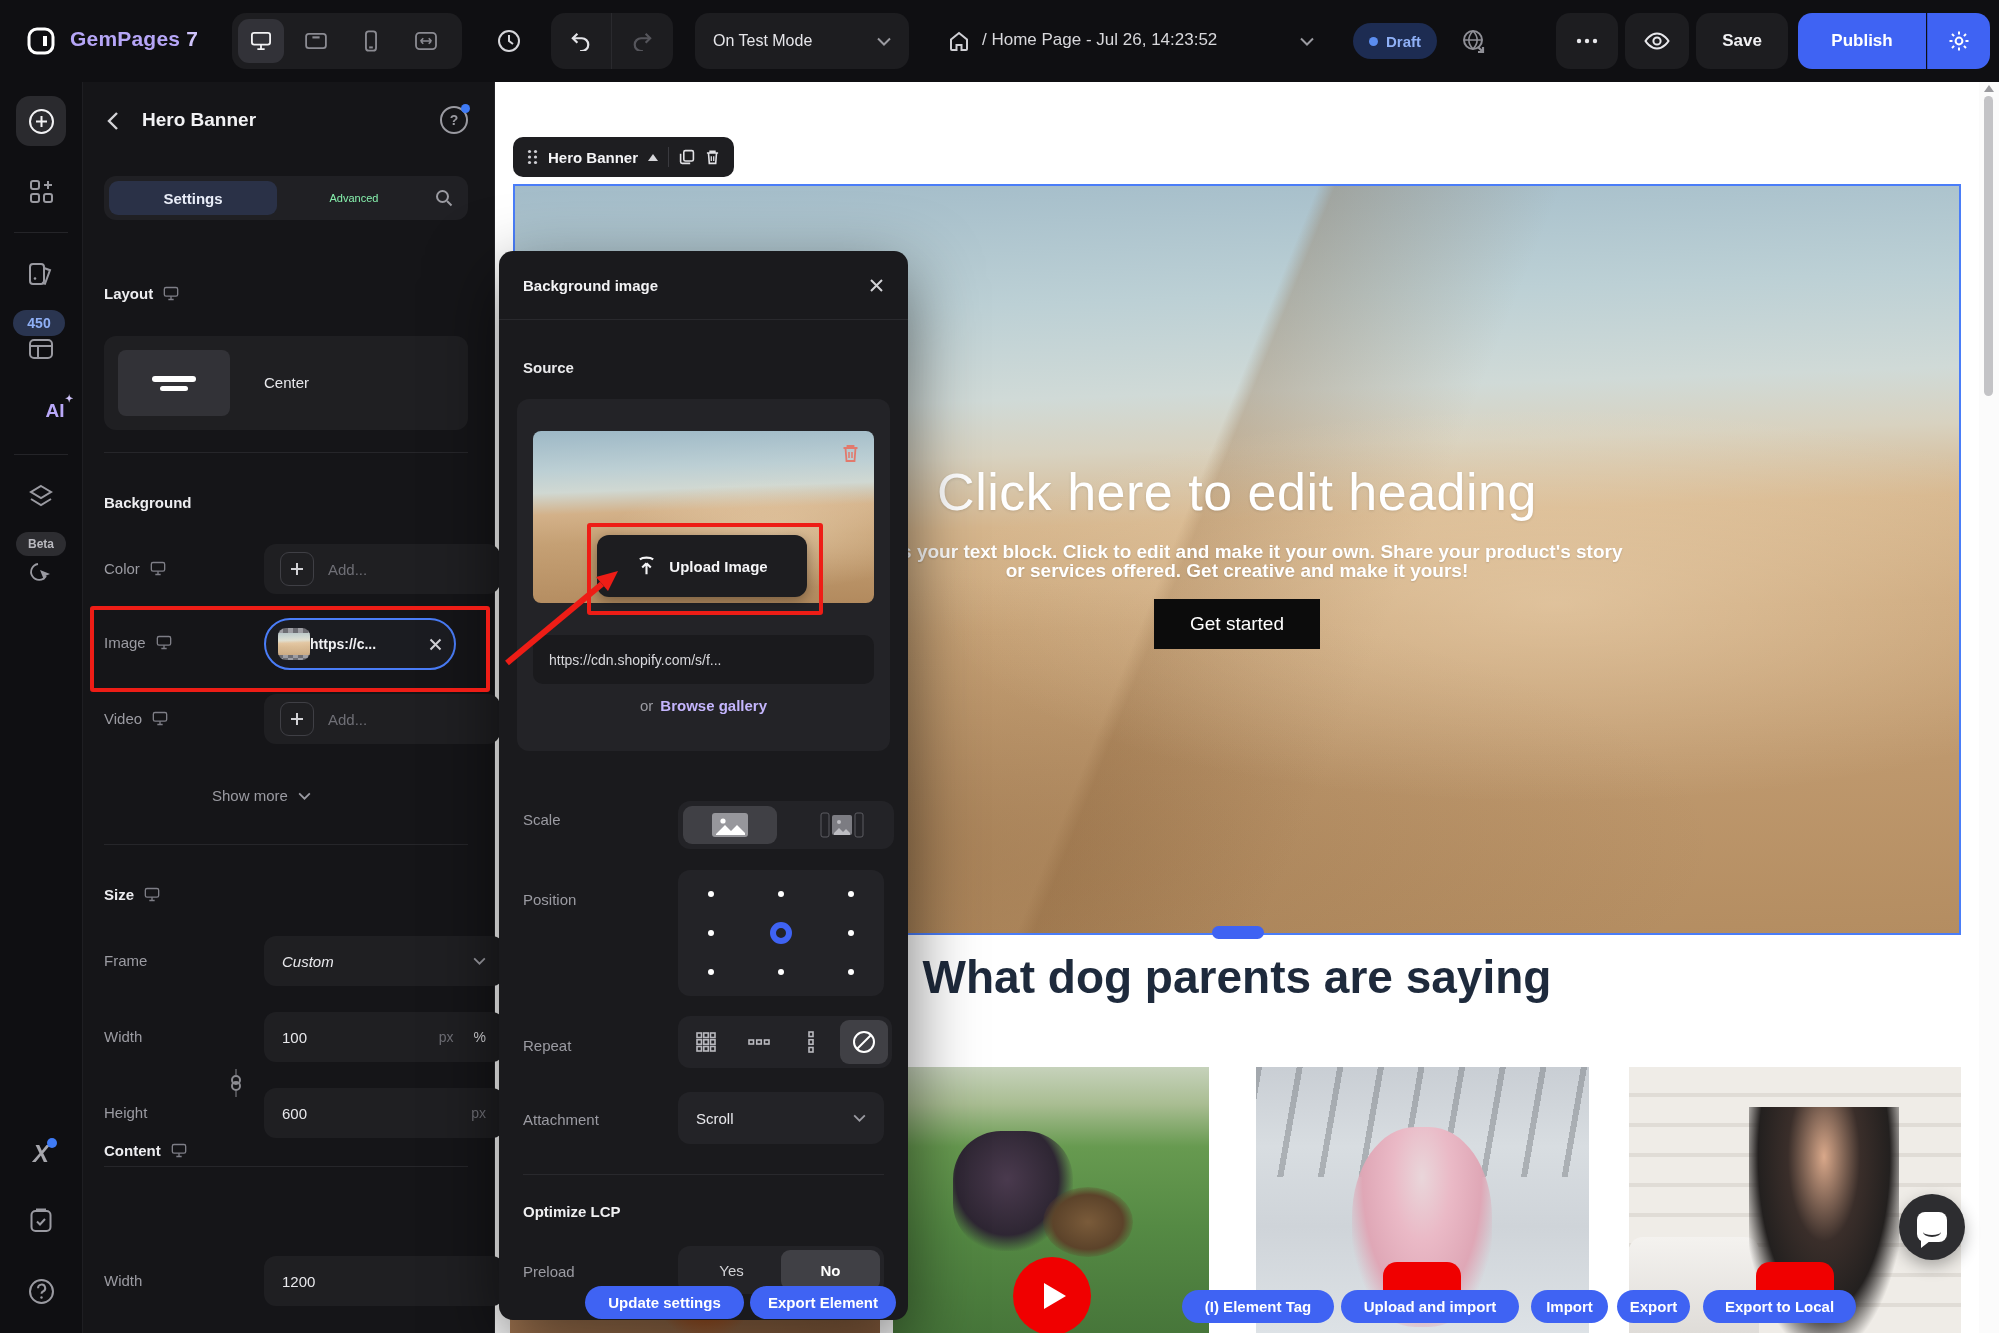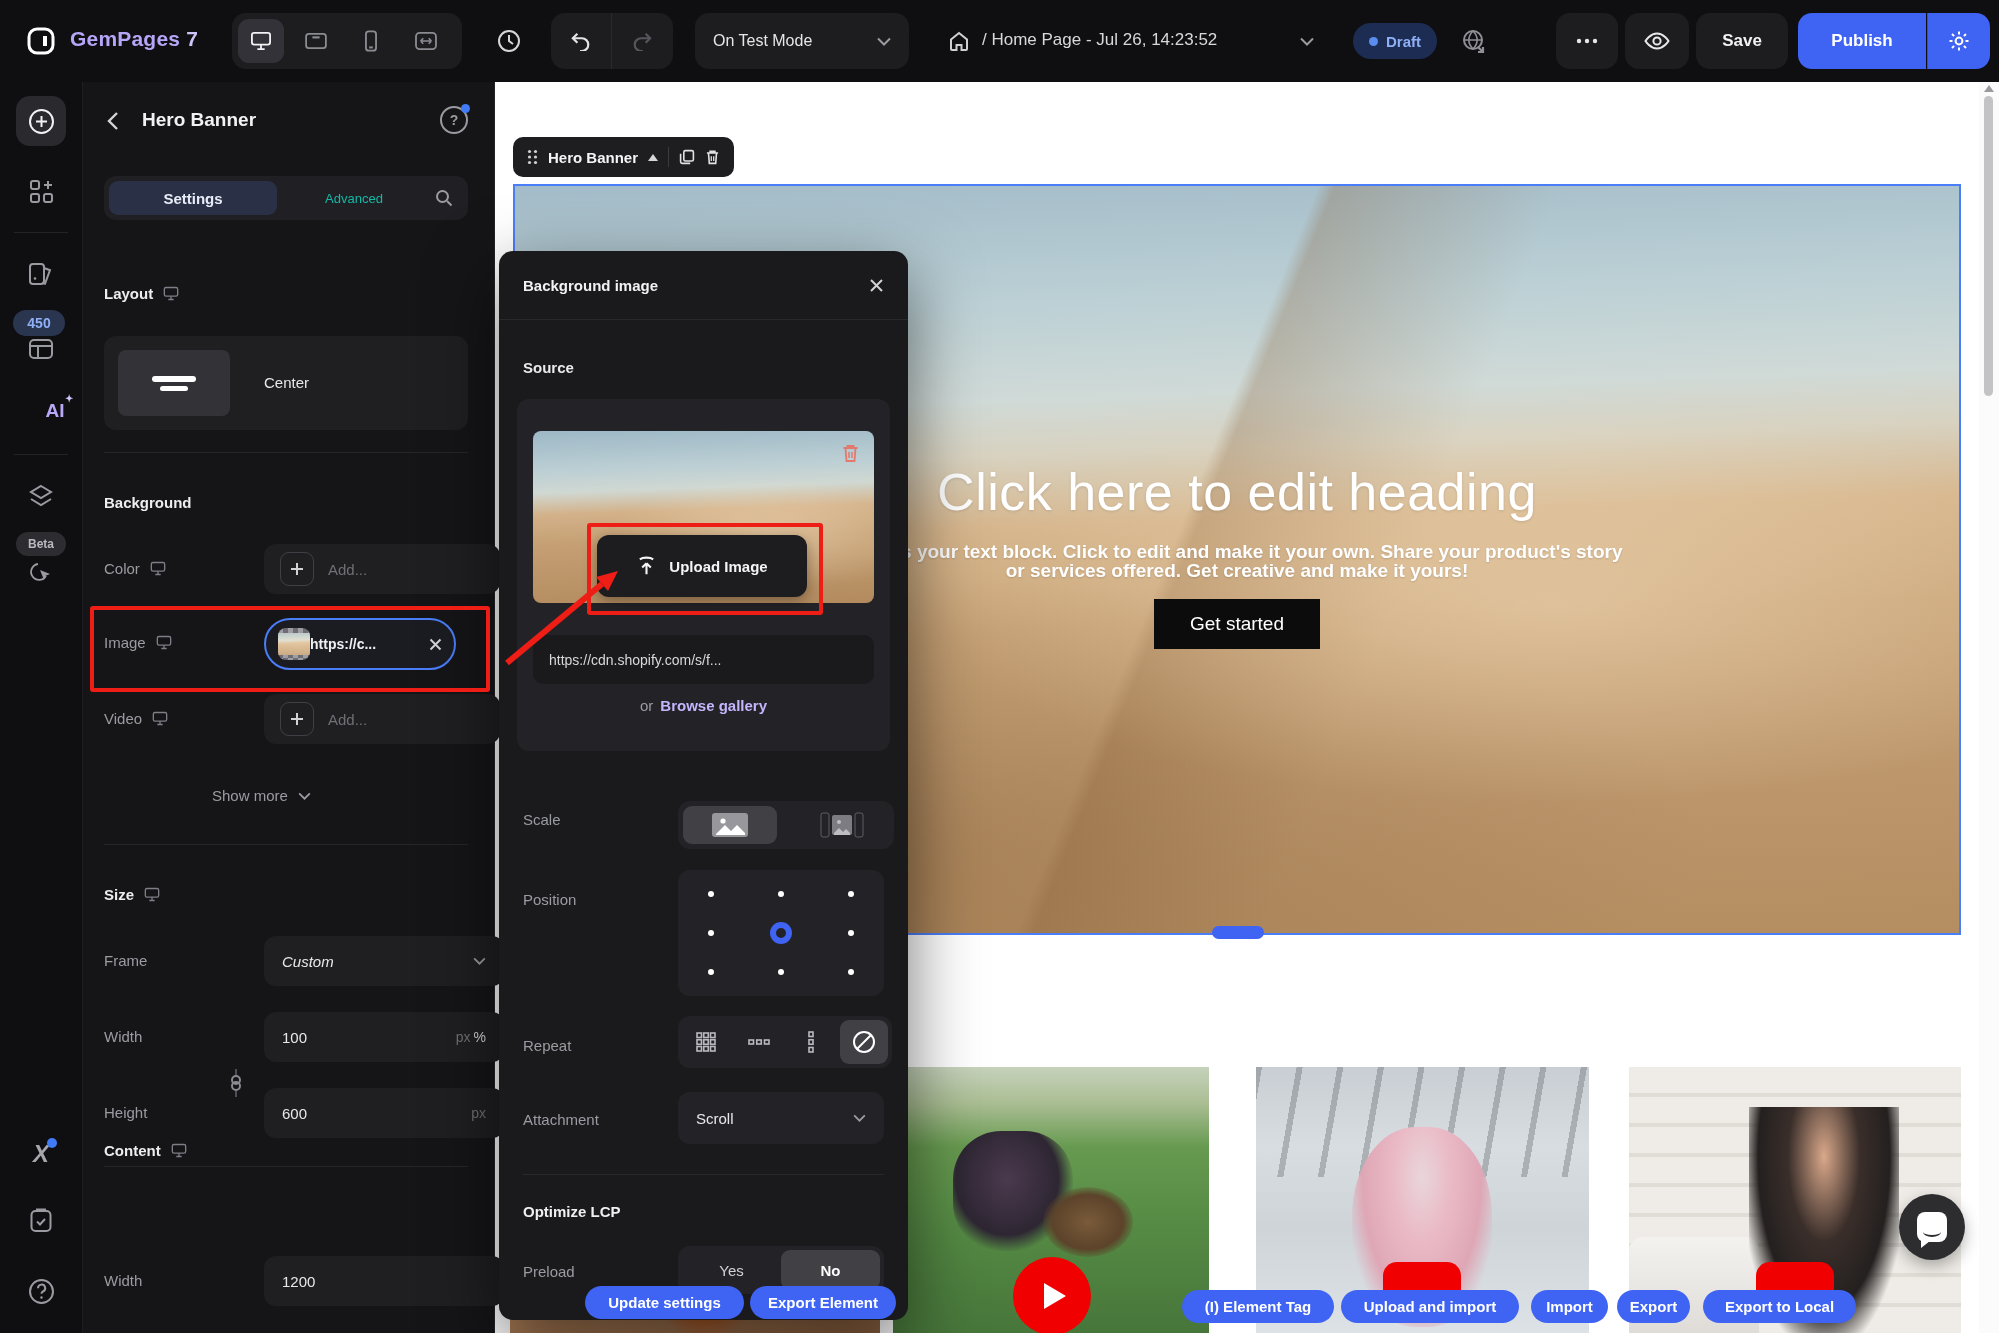--- a/index.html
+++ b/index.html
@@ -100,20 +100,21 @@
     <span class="ic" style="color:#e2e2e6;">
       <svg width="15" height="16" viewBox="0 0 18 20" fill="none" stroke="currentColor" stroke-width="2">
           <path d="M2 5h14M6 5V3h6v2M4 5l1 13h8l1-13"></path>
           <path d="M7.5 9v6M10.5 9v6" stroke-width="1.6"></path>
         </svg>
     </span>
   </div>
 
   <div class="ab" style="left:1212px;top:926px;width:52px;height:13px;background:#3f63f3;border-radius:7px;z-index:6;"></div>
 
+  <div class="ab" style="left:513px;top:950px;width:1448px;text-align:center;font-size:46px;font-weight:700;color:#1e2a3c;z-index:3;">What dog parents are saying</div>
 
   <div class="ab card-img" style="left:510px;width:370px;background:linear-gradient(170deg,#cfa87e 0%,#e0ba8e 35%,#b9895f 70%,#8a5f3e 100%);">
     <div class="ab" style="left:120px;top:60px;width:150px;height:206px;background:radial-gradient(ellipse at 50% 30%,#e8762a 0%,#b4531c 60%,transparent 75%);"></div>
     <div class="ab yt-pill" style="left:129px;top:195px;">
       <span class="tri" style="border-width:11px 0 11px 19px;border-color:transparent transparent transparent #fff;"></span>
     </div>
   </div>
 
   <div class="ab card-img" style="left:893px;width:316px;background:linear-gradient(180deg,#c6d2bb 0%,#a9bd92 14%,#679a50 30%,#558a44 60%,#47763a 100%);">
     <div class="ab" style="left:60px;top:64px;width:120px;height:120px;background:radial-gradient(ellipse at 45% 40%,#4a3a4e 0%,#2e2633 55%,transparent 72%);border-radius:40%;"></div>
@@ -345,21 +346,21 @@
         <span>?</span>
         <span class="ab" style="right:-4px;top:-4px;width:9px;height:9px;border-radius:50%;background:#3f7bf6;"></span>
       </span>
     </span>
 
     <div class="ab" style="left:22px;top:94px;width:364px;height:44px;background:#202024;border-radius:12px;">
       <div class="ab ic" style="left:5px;top:5px;width:168px;height:34px;background:#2a3147;border-radius:9px;">
         <span style="font-size:15px;font-weight:600;color:#e9edf8;">Settings</span>
       </div>
       <div class="ab ic" style="left:180px;top:5px;width:140px;height:34px;">
-        <span style="font-size:13px;color:#14b8a6;">Advanced</span>
+        <span style="font-size:11px;color:#86efac;">Advanced</span>
       </div>
       <span class="ab ic" style="right:14px;top:12px;width:20px;height:20px;color:#9b9ba2;">
         <svg width="18" height="18" viewBox="0 0 18 18" fill="none" stroke="currentColor" stroke-width="2">
             <circle cx="7.5" cy="7.5" r="5.5"></circle>
             <path d="M12 12l4.5 4.5"></path>
           </svg>
       </span>
     </div>
 
     <div class="ab p-head" style="left:22px;top:203px;">
@@ -455,21 +456,21 @@
     <div class="ab p-ctl" style="left:182px;top:854px;width:204px;padding:0 18px;justify-content:space-between;font-style:italic;">
       <span class="p-val">Custom</span>
       <svg width="13" height="8" viewBox="0 0 14 9" fill="none" stroke="#9b9ba2" stroke-width="2">
           <path d="M1 1.5l6 6 6-6"></path>
         </svg>
     </div>
 
     <div class="ab p-label" style="left:22px;top:946px;">
         <span>Width</span>
       </div>
-    <div class="ab p-ctl" style="left:182px;top:930px;width:204px;padding:0 18px;gap:3px;">
+    <div class="ab p-ctl" style="left:182px;top:930px;width:204px;padding:0 18px;gap:20px;">
       <span class="p-val">100</span>
       <span class="p-dim" style="margin-left:auto;">px</span>
       <span style="font-size:14px;color:#d6d6da;">%</span>
     </div>
     <span class="ab ic" style="left:146px;top:986px;color:#8a8a90;">
       <svg width="16" height="30" viewBox="0 0 16 30" fill="none" stroke="currentColor" stroke-width="2">
           <path d="M8 1v6M8 23v6" stroke-width="1.4" opacity=".7"></path>
           <rect x="4" y="8" width="8" height="8" rx="4"></rect>
           <rect x="4" y="14" width="8" height="8" rx="4"></rect>
         </svg>

